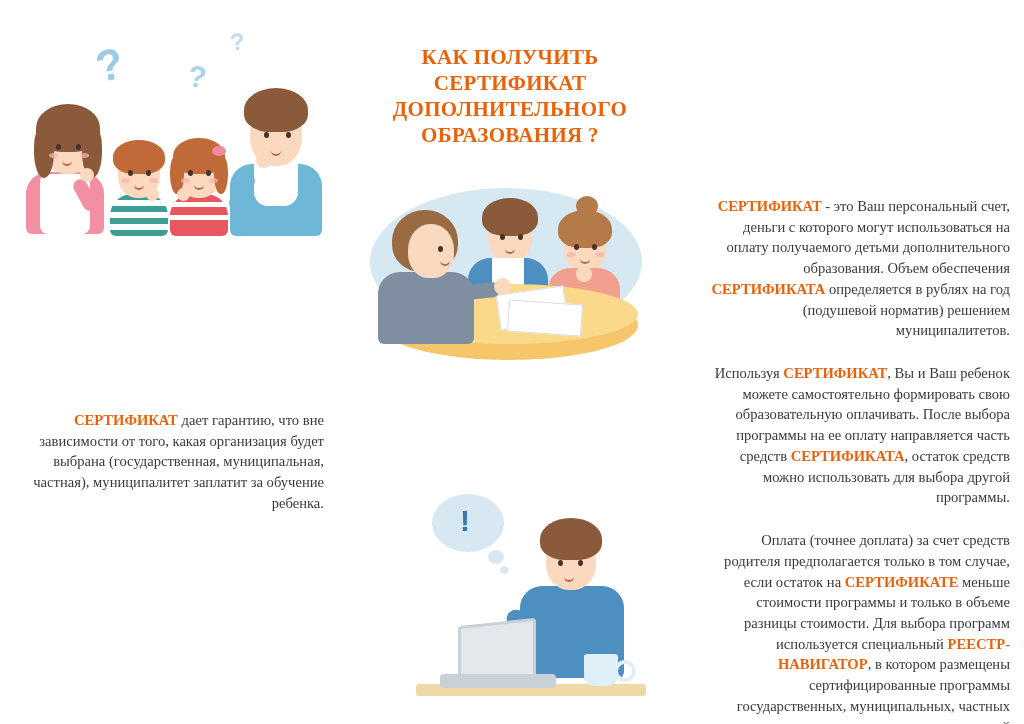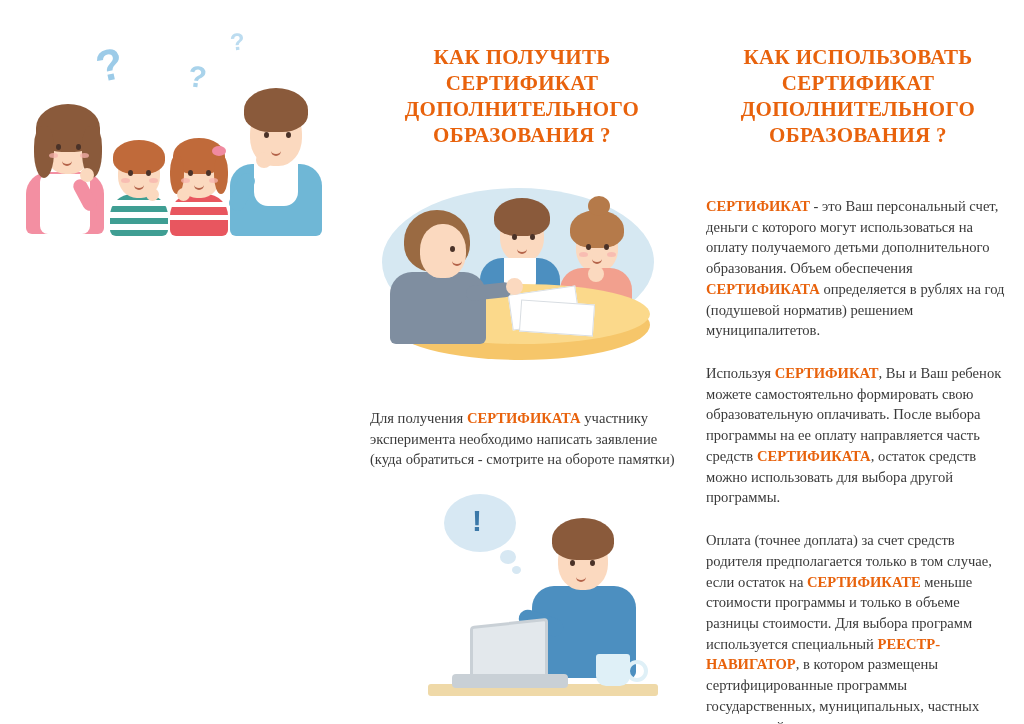--- a/index.html
+++ b/index.html
@@ -21,40 +21,40 @@
     height: 724px;
     background: #ffffff;
   }
   .col {
     position: absolute;
     top: 0;
     height: 724px;
     box-sizing: border-box;
   }
   .col-left   { left: 0px;   width: 352px; }
-  .col-mid    { left: 352px; width: 340px; }
+  .col-mid    { left: 340px; width: 340px; }
   .col-right  { left: 692px; width: 332px; }
 
   h2.heading {
     margin: 0;
     font-family: "Liberation Serif", serif;
     font-weight: bold;
     color: #e8620c;
     text-align: center;
     font-size: 21px;
     line-height: 1.24;
     letter-spacing: 0.3px;
     text-transform: uppercase;
   }
   p.body-text {
     margin: 0 0 14px 0;
     font-family: "Liberation Serif", serif;
     font-size: 14.6px;
     line-height: 1.42;
-    text-align: left;
+    text-align: right;
     color: #3a3a3a;
   }
   .hl {
     color: #e8620c;
     font-weight: bold;
   }
 
   
   .fam {
     position: absolute;
@@ -292,20 +292,23 @@
         <div class="eye" style="left:246px; top:110px;"></div>
         <div class="eye" style="left:268px; top:110px;"></div>
         <div class="mouth" style="left:253px; top:126px;"></div>
         <div class="arm" style="left:216px; top:150px; width:16px; height:40px; background:#6fb7d6; transform:rotate(24deg);"></div>
         <div class="hand" style="left:238px; top:130px; width:16px; height:16px;"></div>
       </div>
     </div>
 
 
     <div style="position:absolute; left:28px; top:410px; width:296px;">
+      <p class="body-text">
+        <span class="hl">СЕРТИФИКАТ</span><span> дает гарантию, что вне зависимости от того, какая организация будет выбрана (государственная, муниципальная, частная), муниципалитет заплатит за обучение ребенка.</span>
+      </p>
     </div>
   </div>
 
   <div class="col col-mid">
 
     <h2 class="heading" style="position:absolute; left:18px; top:44px; width:304px;">КАК ПОЛУЧИТЬ СЕРТИФИКАТ ДОПОЛНИТЕЛЬНОГО ОБРАЗОВАНИЯ ?</h2>
 
     <div class="meet">
       <div class="meet-bg"></div>
 
@@ -342,25 +345,20 @@
         <div class="hand" style="left:144px; top:98px; width:17px; height:17px; z-index:13;"></div>
       </div>
 
       <div class="paper" style="left:148px; top:110px; width:66px; height:34px; transform:rotate(-8deg);"></div>
       <div class="paper" style="left:158px; top:122px; width:72px; height:30px; transform:rotate(4deg);"></div>
 
       <div class="table"></div>
       <div class="table-top"></div>
     </div>
 
-    <div style="position:absolute; left:18px; top:408px; width:308px;">
-      <p class="body-text">
-        <span>Для получения </span><span class="hl">СЕРТИФИКАТА</span><span> участнику эксперимента необходимо написать заявление (куда обратиться - смотрите на обороте памятки)</span>
-      </p>
-    </div>
 
     <div class="laptop-scene">
       <div class="bubble" style="left:62px; top:6px; width:72px; height:58px;"></div>
       <div class="bubble" style="left:118px; top:62px; width:16px; height:14px;"></div>
       <div class="bubble" style="left:130px; top:78px; width:9px; height:8px;"></div>
       <span class="bang" style="left:90px; top:16px;">!</span>
 
       <div class="person">
         <div class="body-sh" style="left:150px; top:98px; width:104px; height:92px; background:#4c8fc0; z-index:7;"></div>
         <div class="head" style="left:176px; top:44px; width:50px; height:58px; z-index:8;"></div>
@@ -375,21 +373,20 @@
       <div class="desk" style="left:46px; top:196px; width:230px; height:12px;"></div>
       <div class="laptop-screen" style="left:88px; top:134px; width:72px; height:54px; transform:skewY(-6deg);"></div>
       <div class="laptop-base" style="left:70px; top:186px; width:116px; height:14px;"></div>
       <div class="cup" style="left:214px; top:166px; width:34px; height:32px;"></div>
       <div class="cup-handle" style="left:244px; top:172px;"></div>
     </div>
   </div>
 
   <div class="col col-right">
 
-    <h2 class="heading" style="position:absolute; left:16px; top:44px; width:300px;">КАК ИСПОЛЬЗОВАТЬ СЕРТИФИКАТ ДОПОЛНИТЕЛЬНОГО ОБРАЗОВАНИЯ ?</h2>
 
     <div style="position:absolute; left:14px; top:196px; width:304px;">
 
       <p class="body-text" style="margin-bottom:22px;">
         <span class="hl">СЕРТИФИКАТ</span><span> - это Ваш персональный счет, деньги с которого могут использоваться на оплату получаемого детьми дополнительного образования. Объем обеспечения </span><span class="hl">СЕРТИФИКАТА</span><span> определяется в рублях на год (подушевой норматив) решением муниципалитетов.</span>
       </p>
 
       <p class="body-text" style="margin-bottom:22px;">
         <span>Используя </span><span class="hl">СЕРТИФИКАТ</span><span>, Вы и Ваш ребенок можете самостоятельно формировать свою образовательную оплачивать. После выбора программы на ее оплату  направляется часть средств </span><span class="hl">СЕРТИФИКАТА</span><span>, остаток средств можно использовать для выбора другой программы.</span>
       </p>

